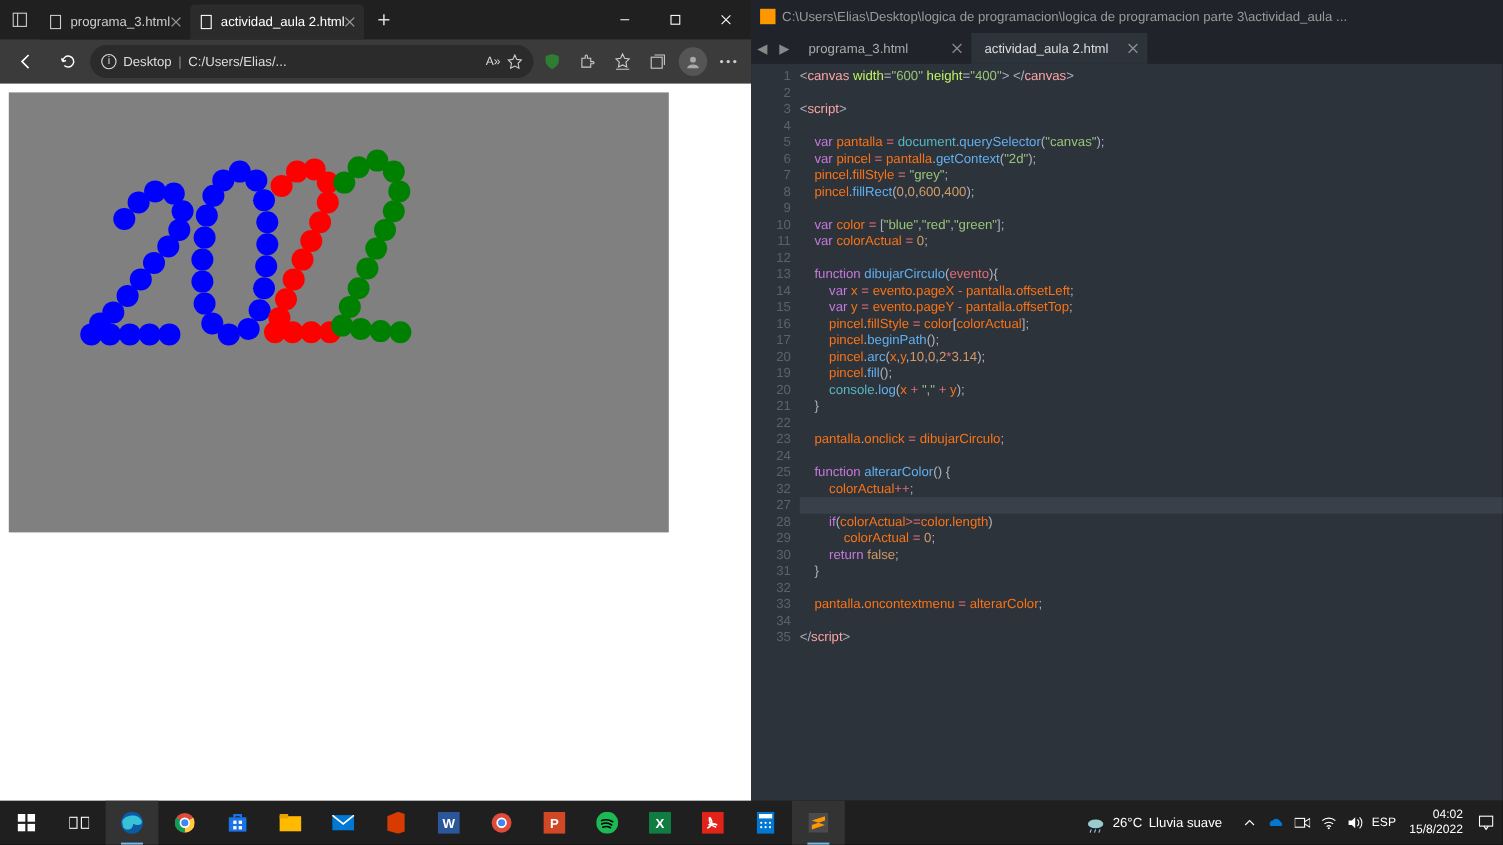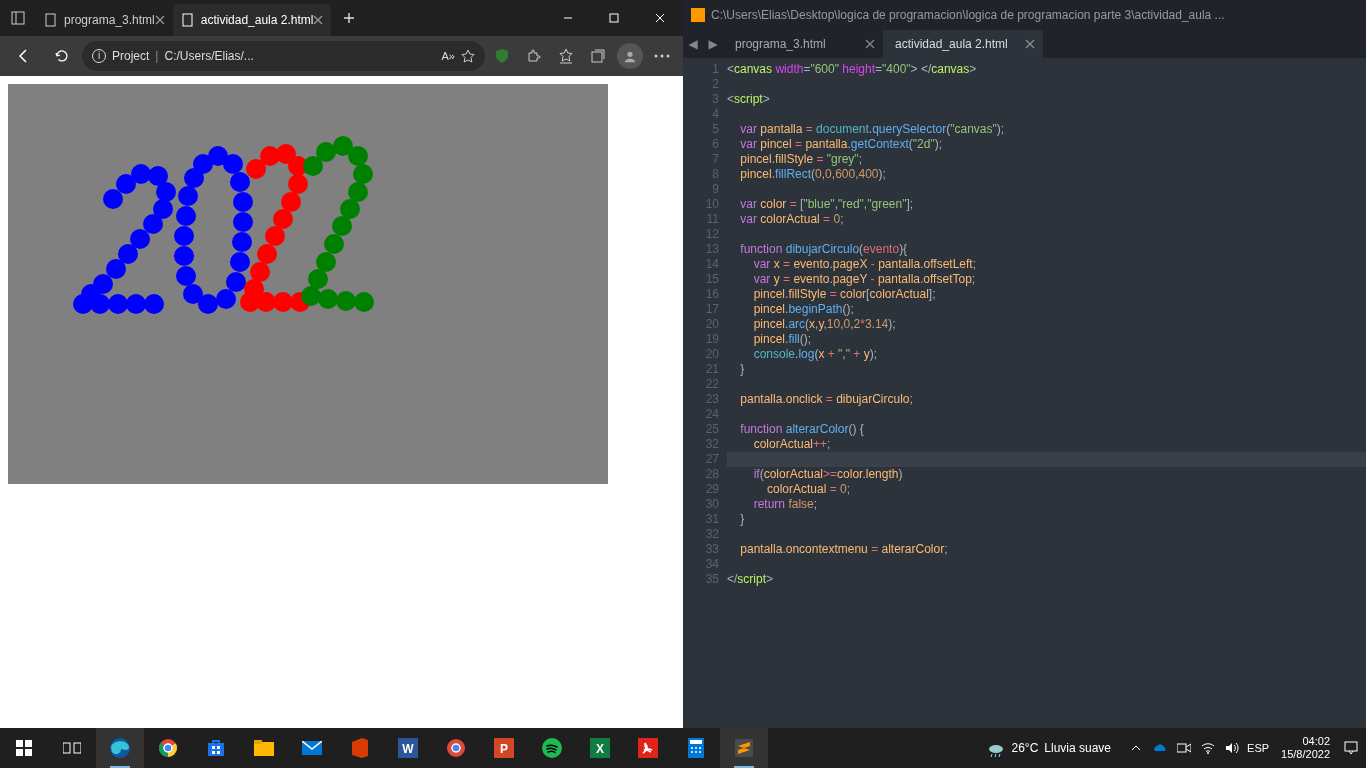--- a/index.html
+++ b/index.html
@@ -45,21 +45,21 @@
 .subl-tab.active{background:#2d333b;color:#ddd}
 .subl-tab .tx{position:absolute;right:8px;top:9px;width:10px;height:10px;opacity:.6}
 .subl-tabs .right{margin-left:auto;display:flex;align-items:center;padding-right:6px;gap:6px;color:#888}
 .subl-body{flex:1;display:flex;position:relative;overflow:hidden}
 .subl-gutter{width:44px;background:#2d333b;text-align:right;padding:4px 8px 0 0;font-family:Consolas,monospace;font-size:12px;color:#5a6270;line-height:15px;border-left:2px solid #2d333b}
 .subl-gutter div{height:15px}
 .subl-gutter .mmark{border-left:2px solid #d19a66;margin-left:-10px;padding-left:8px}
 .subl-code{flex:1;font-family:Consolas,monospace;font-size:12px;line-height:15px;padding-top:4px;white-space:pre;color:#d6d6d6;position:relative}
 .subl-code .ln{height:15px}
 .subl-code .cur{background:#3a404a}
-.c-tag{color:#bef264}.c-attr{color:#d946ef}.c-str{color:#98c379}.c-pun{color:#abb2bf}.c-kw{color:#c678dd}.c-var{color:#e06c75}.c-id{color:#fdba74}.c-fn{color:#61afef}.c-obj{color:#56b6c2}.c-num{color:#d19a66}.c-const{color:#d19a66}.c-op{color:#e06c75}
+.c-tag{color:#fca5a5}.c-attr{color:#bef264}.c-str{color:#98c379}.c-pun{color:#abb2bf}.c-kw{color:#c678dd}.c-var{color:#e06c75}.c-id{color:#f97316}.c-fn{color:#61afef}.c-obj{color:#56b6c2}.c-num{color:#d19a66}.c-const{color:#d19a66}.c-op{color:#e06c75}
 .subl-minimap{width:80px;background:#2d333b;position:relative}
 .subl-minimap .mini{position:absolute;top:4px;right:4px;width:72px;height:70px;background:linear-gradient(#445 0%,#445 2%,transparent 2%,transparent 4%,#556 4%,#556 6%,transparent 6%);opacity:.3}
 .subl-status{height:22px;background:#20242a;display:flex;align-items:center;font-size:11px;color:#aaa;padding:0 8px;gap:14px}
 .subl-status .r{margin-left:auto;display:flex;gap:18px}
 .subl-status .sq{width:12px;height:12px;border:1px solid #888}
 
 
 .taskbar{position:absolute;left:0;bottom:0;width:1366px;height:40px;background:#1f1f1f;display:flex;align-items:center}
 .tb-item{width:48px;height:40px;display:flex;align-items:center;justify-content:center;position:relative}
 .tb-item.active{background:#333}
@@ -132,21 +132,21 @@
           <path d="M10 2 L4 8 L10 14" fill="none" stroke="#fff" stroke-width="1.5"></path>
         </svg>
       </div>
     <div class="tbbtn">
         <svg width="16" height="16" viewBox="0 0 16 16">
           <path d="M3 8a5 5 0 1 1 1.5 3.5 M3 8 l-1 -3 M3 8 l3 -1" fill="none" stroke="#fff" stroke-width="1.3"></path>
         </svg>
       </div>
     <div class="edge-url">
       <span class="info">i</span>
-      <span>Project</span>
+      <span>Desktop</span>
       <span style="opacity:.5">|</span>
       <span>C:/Users/Elias/...</span>
       <span style="margin-left:auto;font-size:11px">A»</span>
       <svg width="14" height="14" viewBox="0 0 14 14">
           <path d="M7 1 L8.8 5 L13 5.5 L10 8.5 L10.8 13 L7 11 L3.2 13 L4 8.5 L1 5.5 L5.2 5 Z" fill="none" stroke="#ccc"></path>
         </svg>
     </div>
     <div class="edge-iconbtn">
         <svg width="16" height="16" viewBox="0 0 16 16">
           <path d="M8 1 L14 3 V8 C14 12 8 15 8 15 C8 15 2 12 2 8 V3 Z" fill="#2e7d32"></path>

